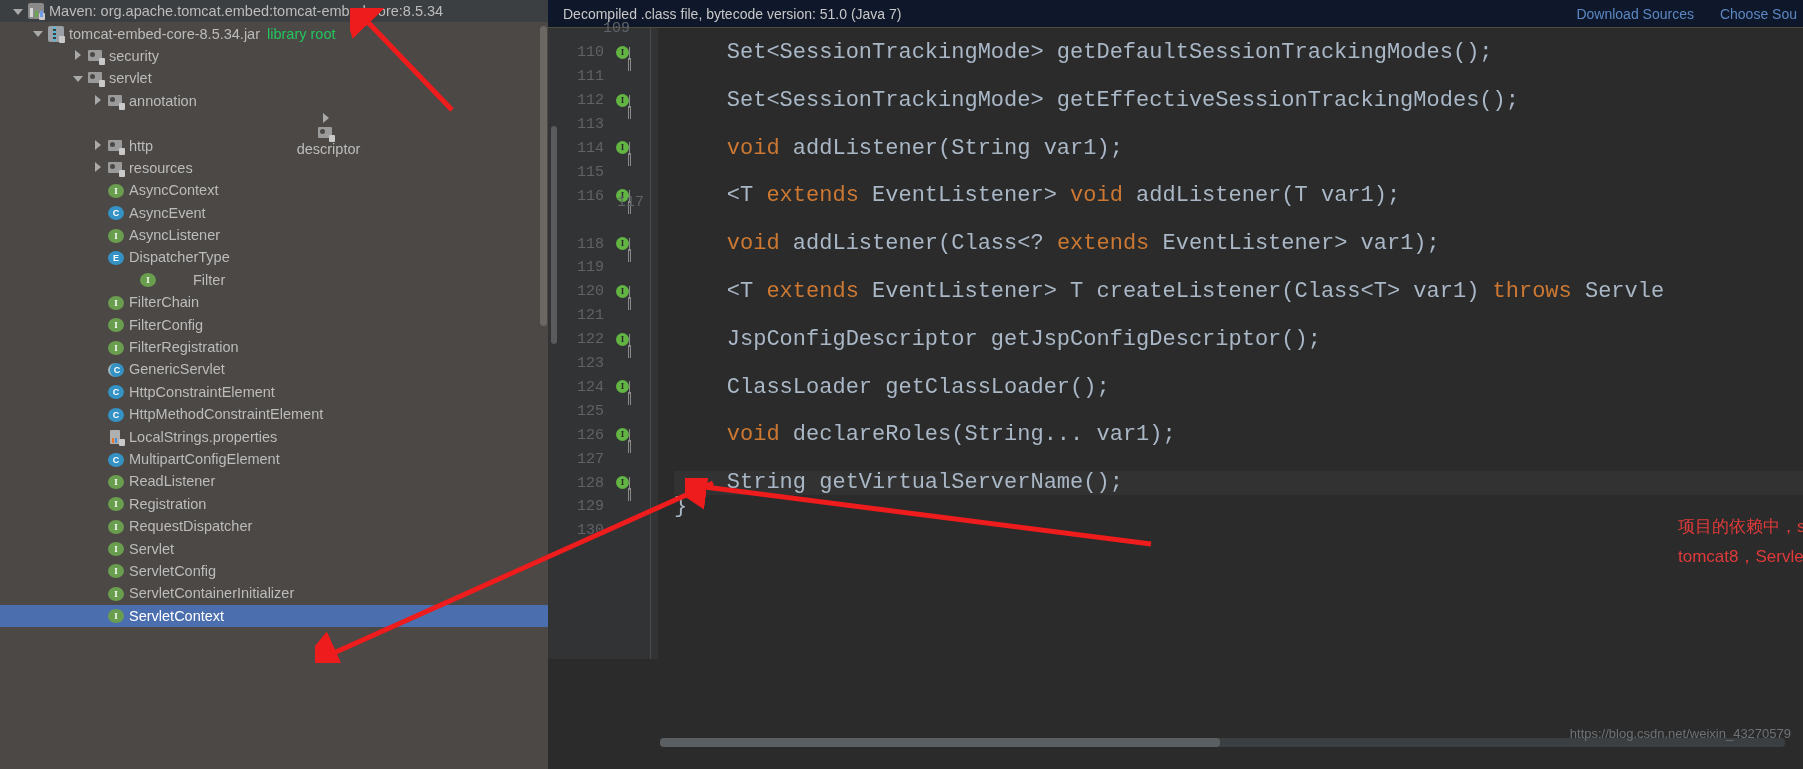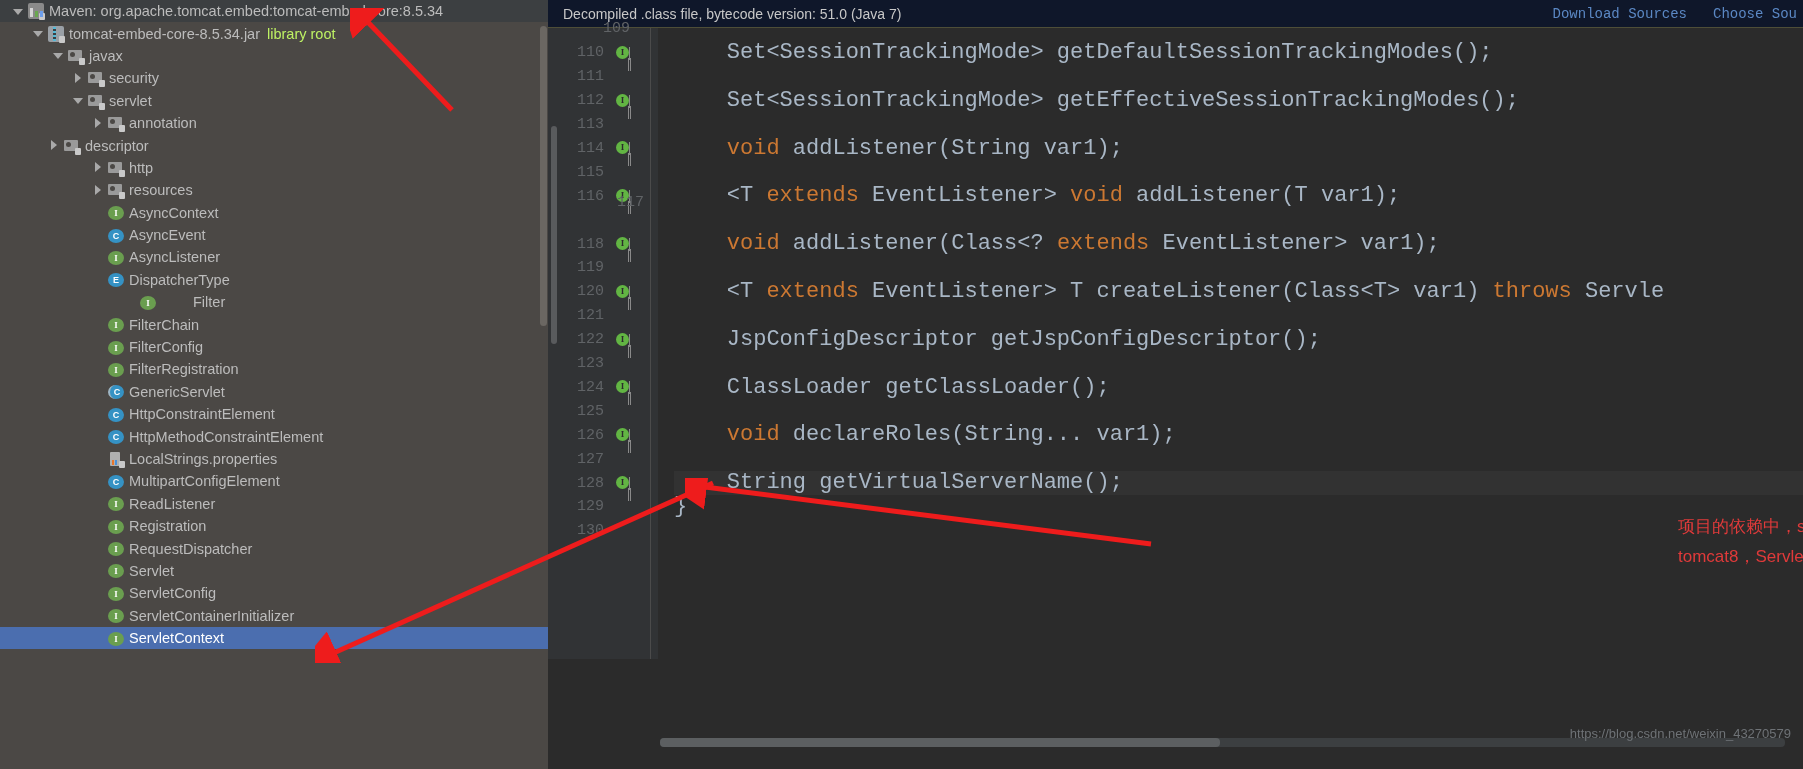--- a/index.html
+++ b/index.html
@@ -124,21 +124,21 @@
   .ic-props::before {
     content:""; position:absolute; left:2px; top:1px; width:10px; height:14px;
     background:#b0b0b0; border-radius:1px;
   }
   .ic-props::after {
     content:""; position:absolute; left:4px; top:9px; width:2px; height:5px;
     background:#e8762b; box-shadow: 3px 0 0 0 #4a90d9;
   }
 
   .tlabel { margin-left: 1px; }
-  .tlabel-dim { color: #bef264; margin-left: 7px; }
+  .tlabel-dim { color: #22c55e; margin-left: 7px; }
 
   
   #tree-scroll {
     position: absolute; right: 1px; top: 26px;
     width: 7px; height: 300px;
     background: #6b6762; border-radius: 4px;
   }
 
   
   #editor {
@@ -150,21 +150,21 @@
     background:#0f172a;
     border-bottom:1px solid #4e4e38;
     display:flex; align-items:center;
   }
   #notif-text {
     color:#c8c8c8; font-size:14px; margin-left:15px;
     font-family:"Liberation Sans", sans-serif;
   }
   .notif-link {
     color:#5b88c4; font-size:14px; margin-left:26px;
-    font-family:Liberation Mono, monospace;
+    font-family:Liberation Sans, sans-serif;
     cursor:pointer;
   }
   #notif-right { margin-left:auto; display:flex; align-items:center; padding-right:6px; }
 
   
   #gutter {
     position:absolute; left:0; top:28px; width:110px; height:631px;
     background:#313335;
   }
   #gutter-stripe {
@@ -265,27 +265,20 @@
           <span class="tlabel">Maven: org.apache.tomcat.embed:tomcat-embed-core:8.5.34</span>
         </div>
         <div class="tree-row" style="padding-left: 32px;">
           <span class="twisty down"></span>
           <span class="ticon ic-jar">
             <span class="lock"></span>
           </span>
           <span class="tlabel">tomcat-embed-core-8.5.34.jar</span>
           <span class="tlabel-dim">library root</span>
         </div>
-        <div class="tree-row" style="padding-left: 52px;">
-          <span class="twisty down"></span>
-          <span class="ticon ic-pkg">
-            <span class="lock"></span>
-          </span>
-          <span class="tlabel">javax</span>
-        </div>
         <div class="tree-row" style="padding-left: 72px;">
           <span class="twisty right"></span>
           <span class="ticon ic-pkg">
             <span class="lock"></span>
           </span>
           <span class="tlabel">security</span>
         </div>
         <div class="tree-row" style="padding-left: 72px;">
           <span class="twisty down"></span>
           <span class="ticon ic-pkg">
@@ -293,21 +286,21 @@
           </span>
           <span class="tlabel">servlet</span>
         </div>
         <div class="tree-row" style="padding-left: 92px;">
           <span class="twisty right"></span>
           <span class="ticon ic-pkg">
             <span class="lock"></span>
           </span>
           <span class="tlabel">annotation</span>
         </div>
-        <div class="tree-row" style="padding-left: 48px;">
+        <div class="tree-row" style="padding-left: 108px; flex-direction: column;">
           <span class="twisty right"></span>
           <span class="ticon ic-pkg">
             <span class="lock"></span>
           </span>
           <span class="tlabel">descriptor</span>
         </div>
         <div class="tree-row" style="padding-left: 92px;">
           <span class="twisty right"></span>
           <span class="ticon ic-pkg">
             <span class="lock"></span>

